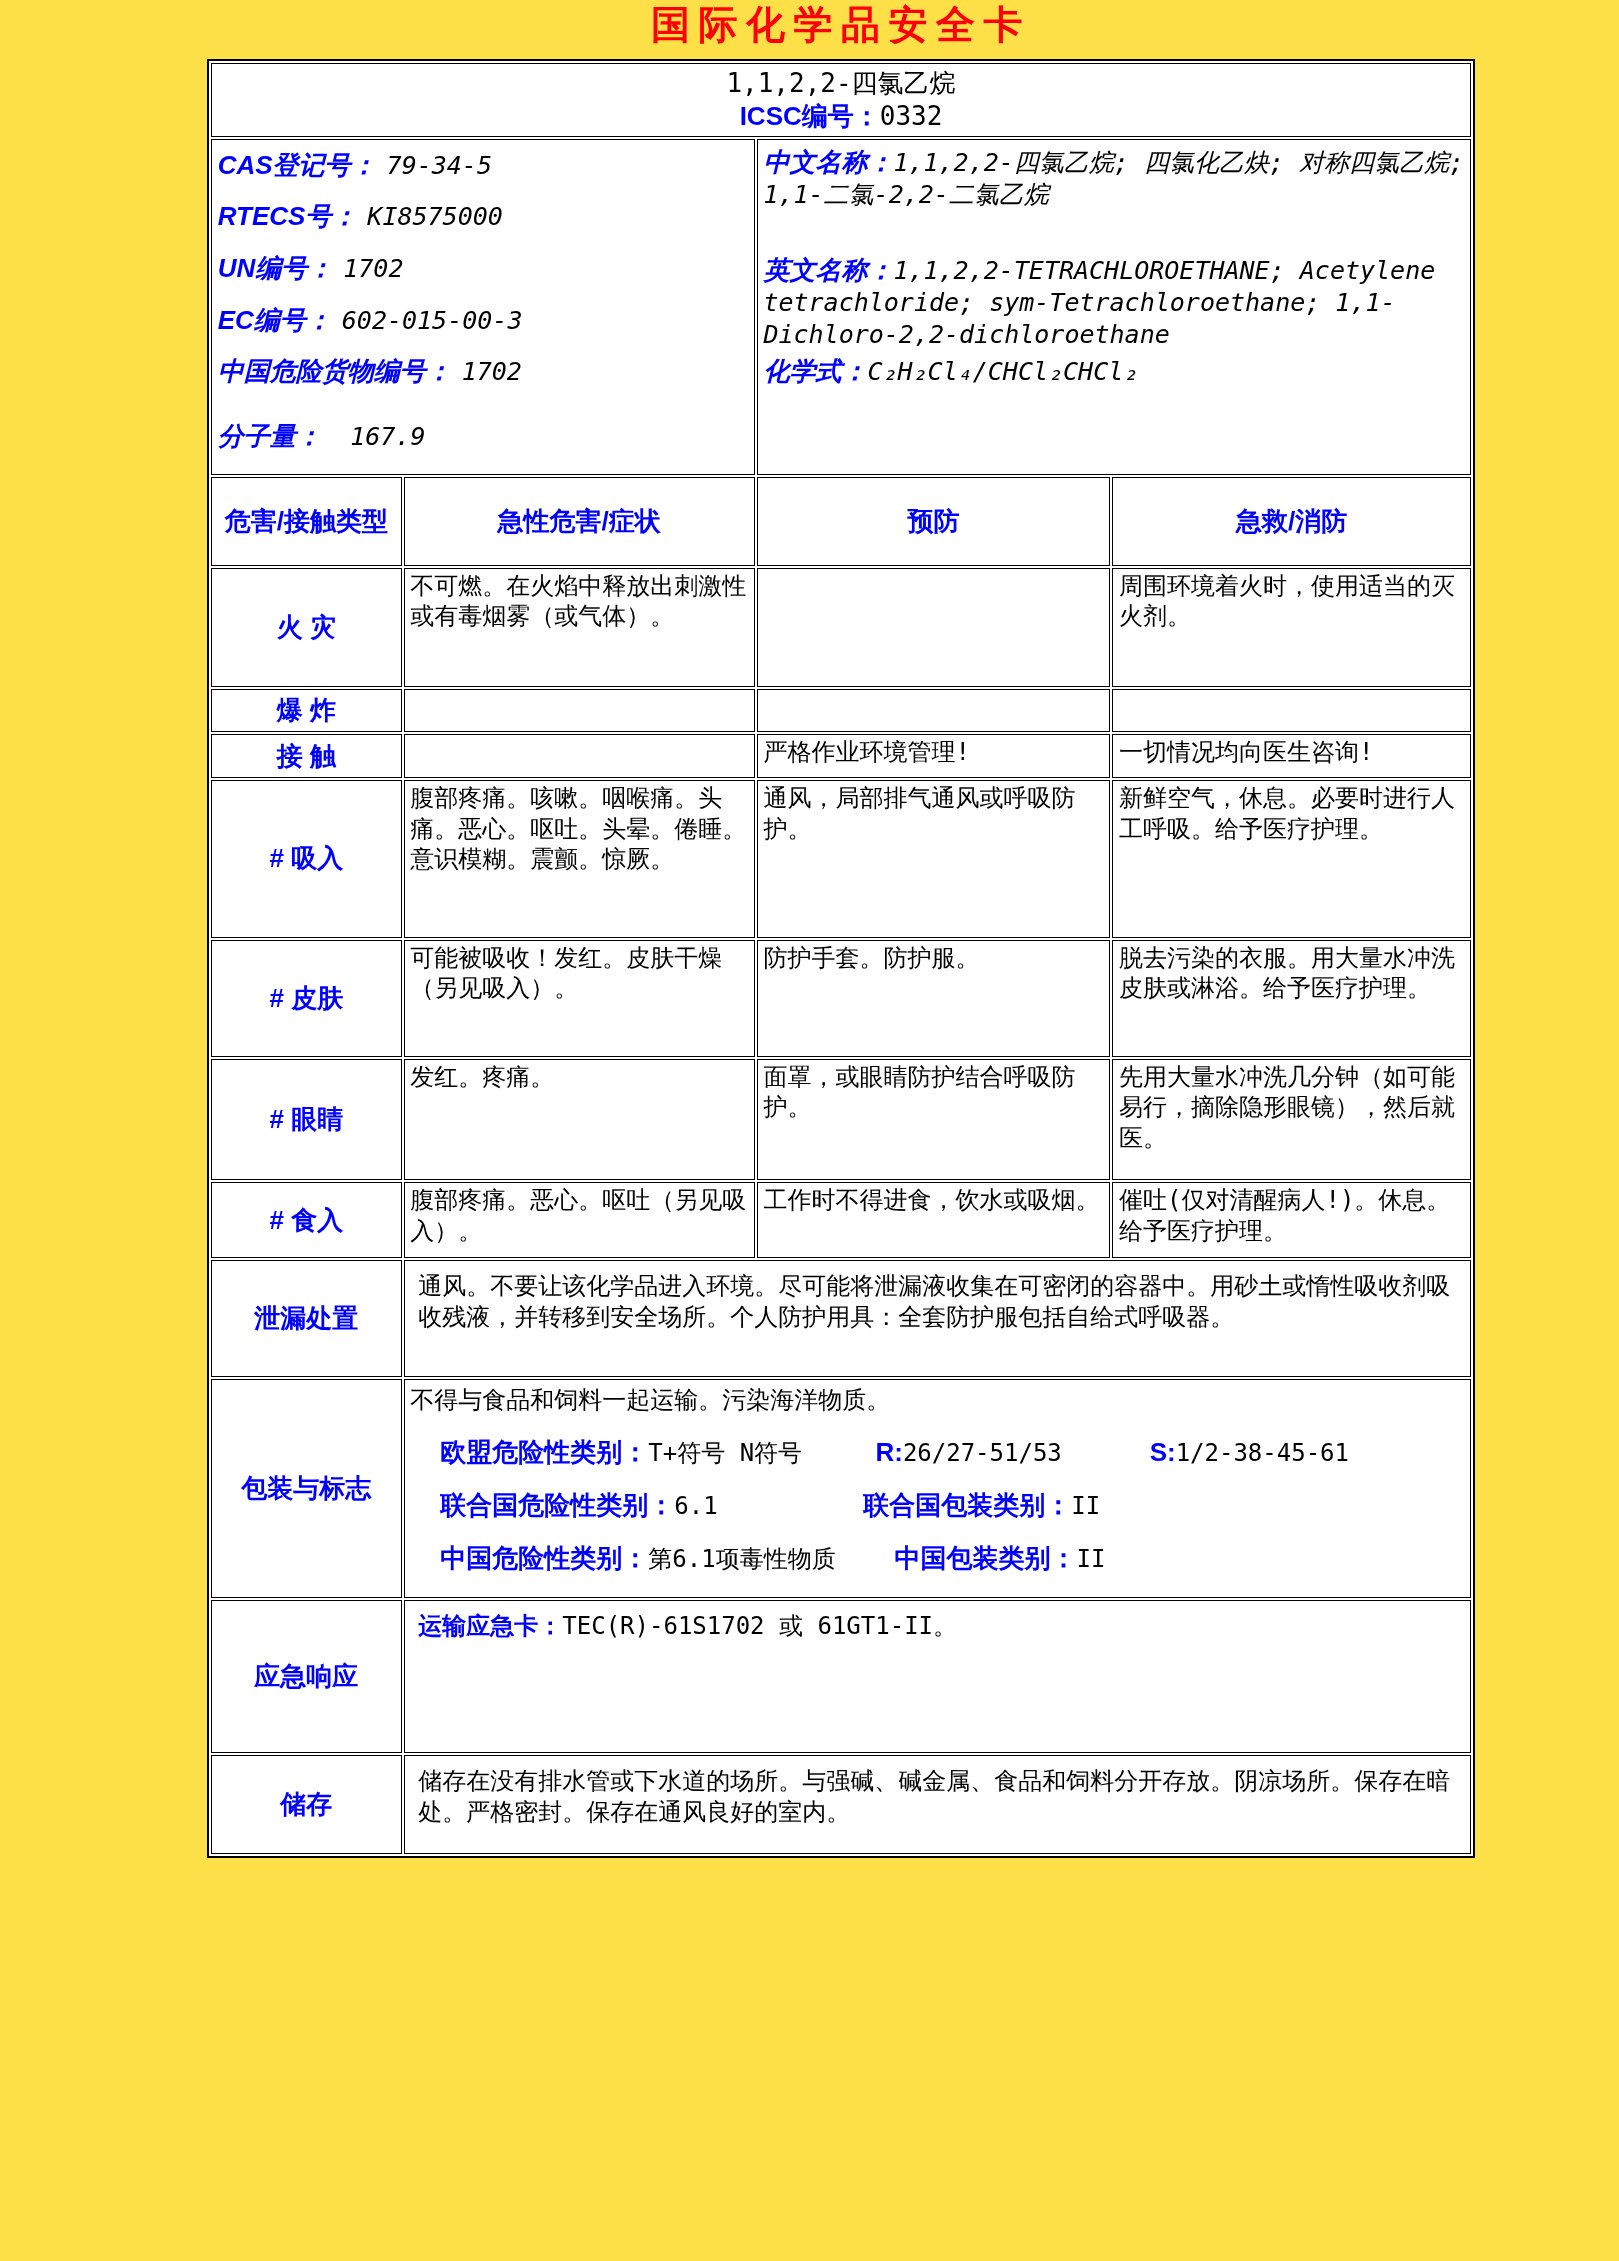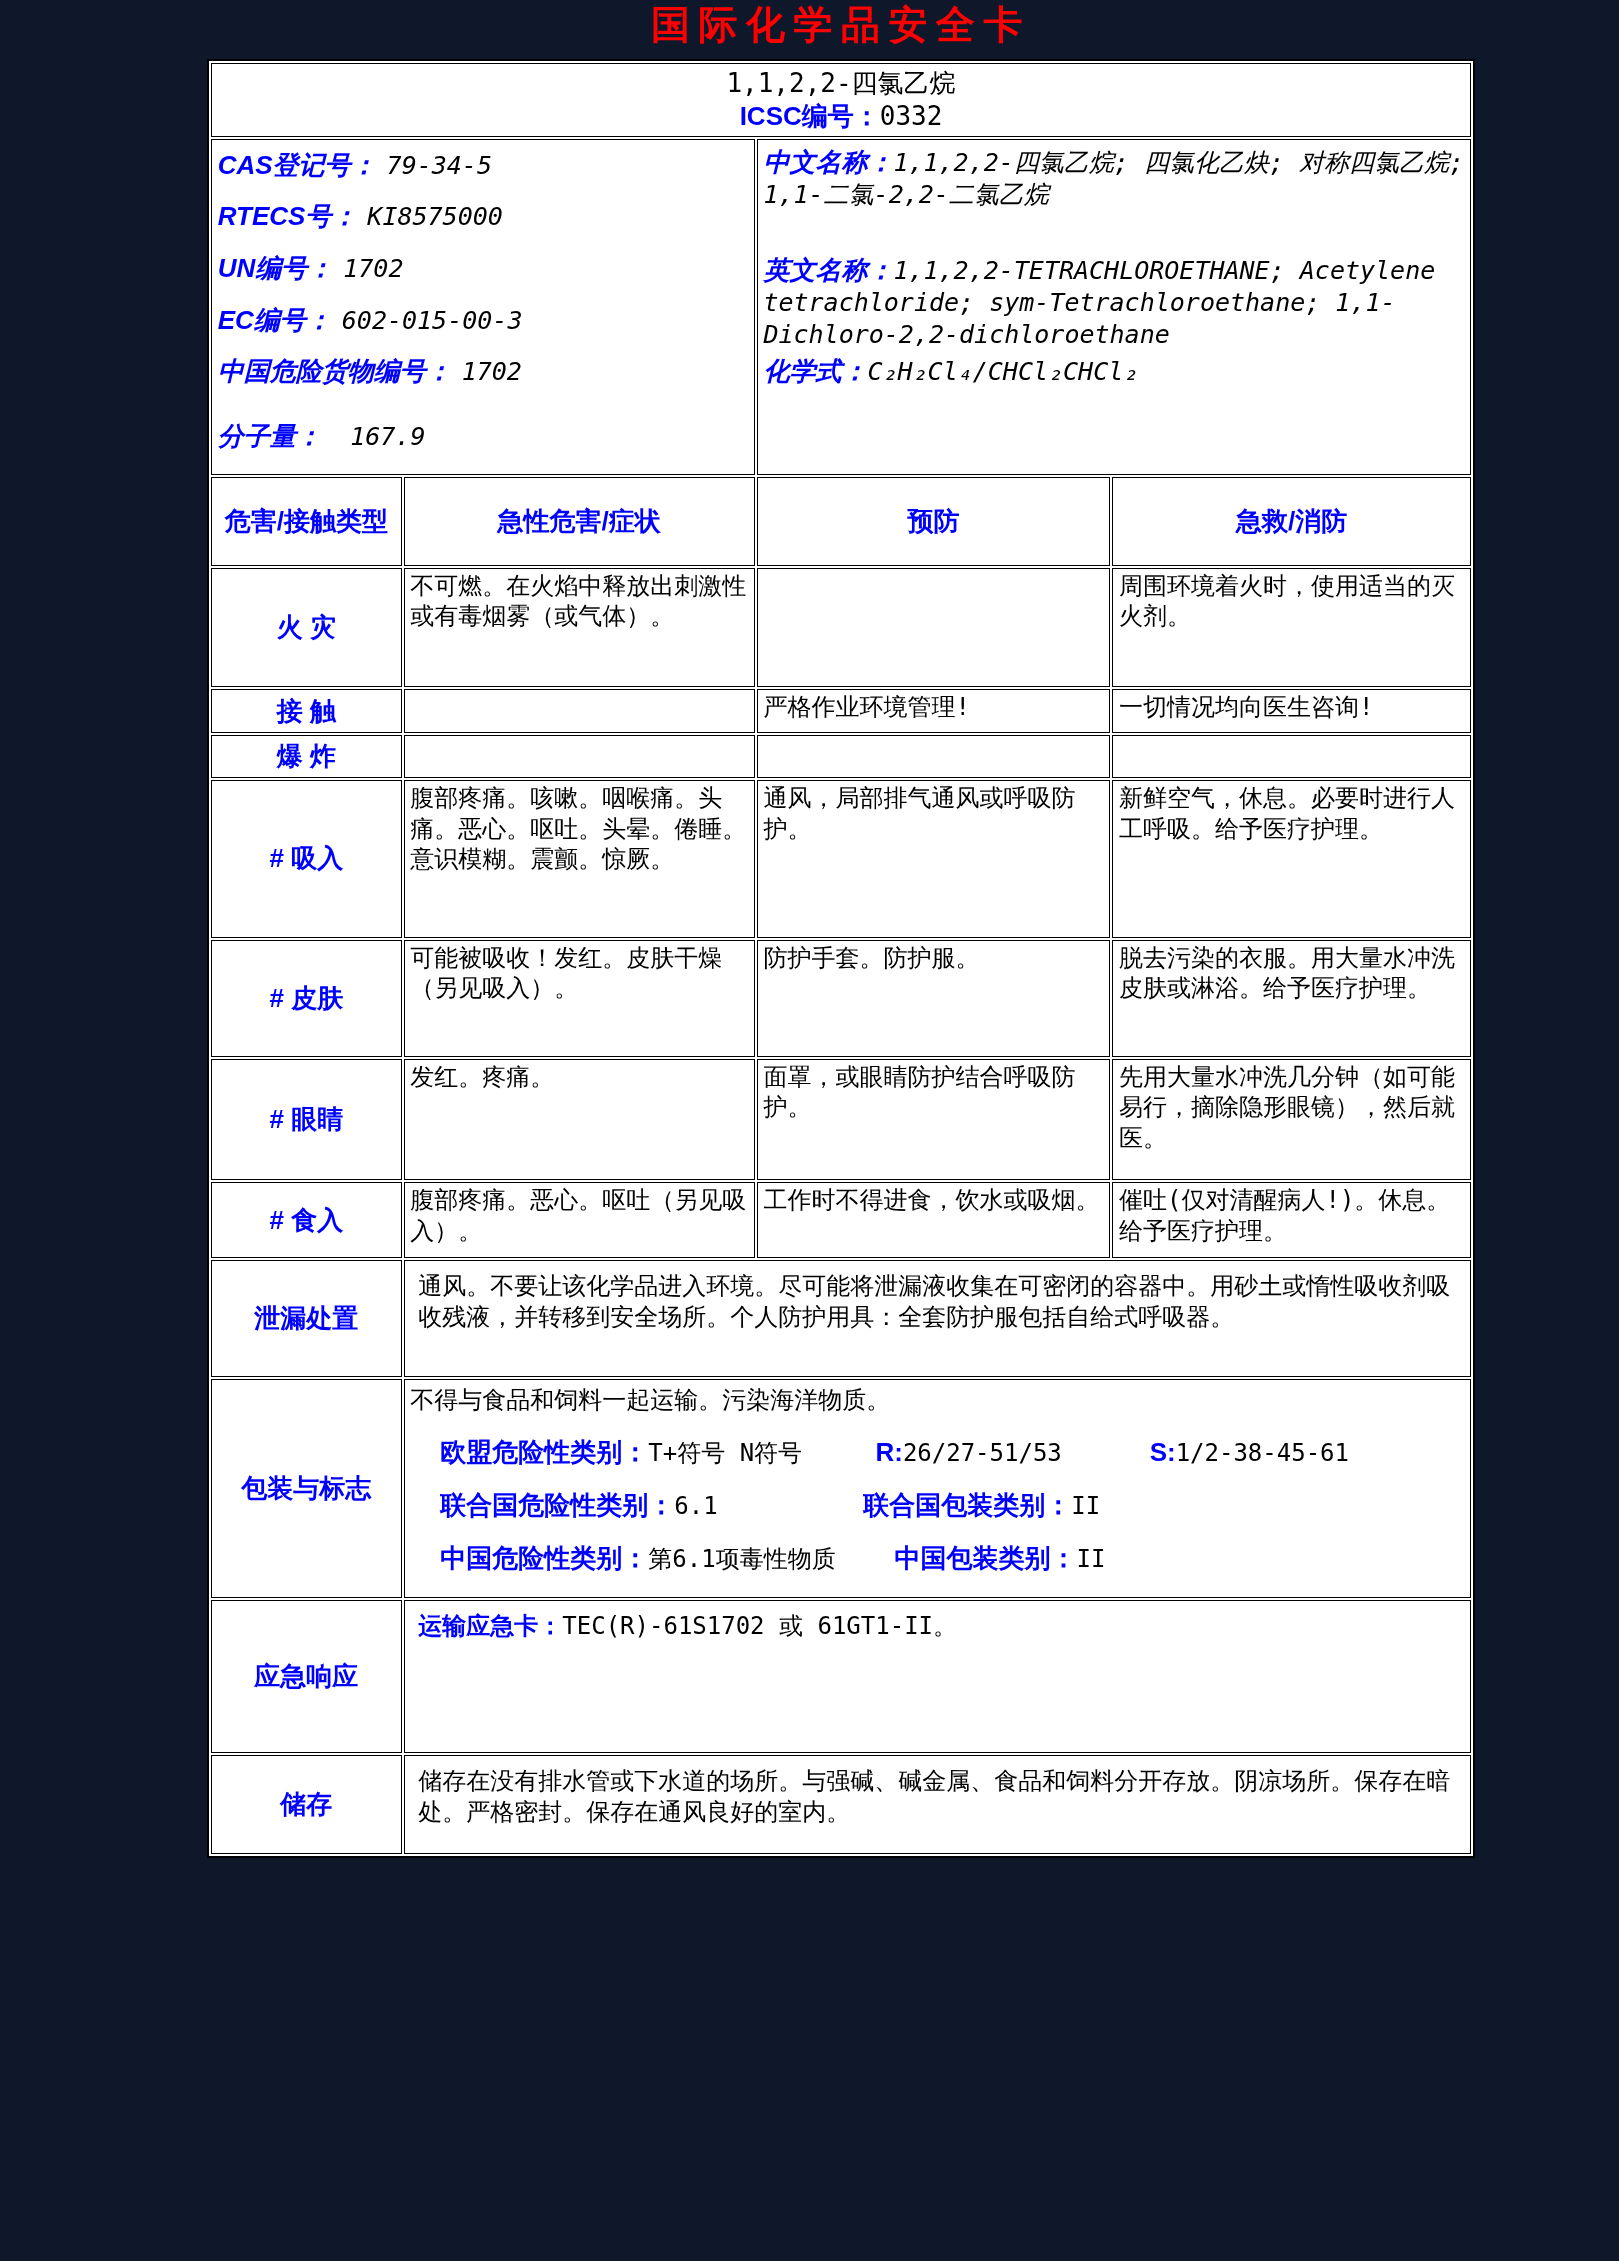--- a/index.html
+++ b/index.html
@@ -1,19 +1,19 @@
 <!DOCTYPE html>
 <html style="font-size:11.4px"><head>
 <meta charset="utf-8">
 <style>
   html, body { margin: 0; padding: 0; background: #ffffff; }
   .page {
     width: 1619px;
     height: 2261px;
-    background: #0f172a;
+    background: #fde047;
     position: relative;
     font-family: "DejaVu Sans Mono", monospace;
     color: #000000;
     box-sizing: border-box;
   }
   .doc {
     width: 1268px;
     margin-left: 207px;
     padding-top: 4.3px;
   }
@@ -150,31 +150,31 @@
       </tr>
 
       <tr>
         <td class="type-cell h-fire"><span class="blue">火 灾</span></td>
         <td class="h-fire">不可燃。在火焰中释放出刺激性或有毒烟雾（或气体）。</td>
         <td class="h-fire"></td>
         <td class="h-fire">周围环境着火时，使用适当的灭火剂。</td>
       </tr>
 
       <tr>
+        <td class="type-cell h-expl"><span class="blue">爆 炸</span></td>
+        <td class="h-expl"></td>
+        <td class="h-expl"></td>
+        <td class="h-expl"></td>
+      </tr>
+
+      <tr>
         <td class="type-cell h-cont"><span class="blue">接 触</span></td>
         <td class="h-cont"></td>
         <td class="h-cont">严格作业环境管理!</td>
         <td class="h-cont">一切情况均向医生咨询!</td>
-      </tr>
-
-      <tr>
-        <td class="type-cell h-expl"><span class="blue">爆 炸</span></td>
-        <td class="h-expl"></td>
-        <td class="h-expl"></td>
-        <td class="h-expl"></td>
       </tr>
 
       <tr>
         <td class="type-cell h-inh"><span class="blue"># 吸入</span></td>
         <td class="h-inh">腹部疼痛。咳嗽。咽喉痛。头痛。恶心。呕吐。头晕。倦睡。意识模糊。震颤。惊厥。</td>
         <td class="h-inh">通风，局部排气通风或呼吸防护。</td>
         <td class="h-inh">新鲜空气，休息。必要时进行人工呼吸。给予医疗护理。</td>
       </tr>
 
       <tr>

